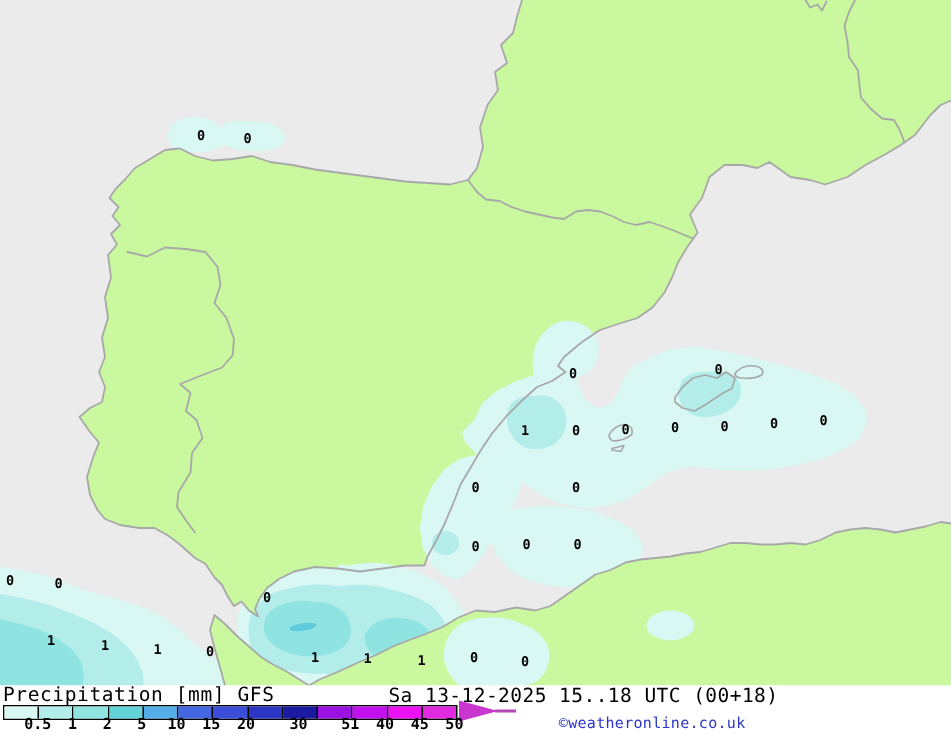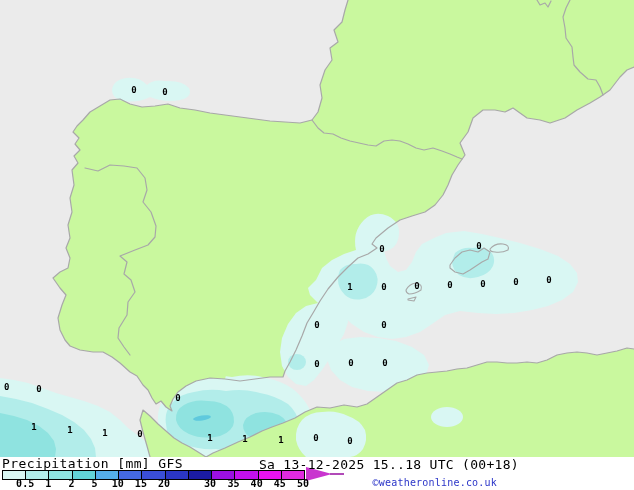--- a/index.html
+++ b/index.html
@@ -167,22 +167,22 @@
     <div id="scale-labels">
         <span class="first" style="left: 3px;">0.1</span>
         <span style="left: 25.15px;">0.5</span>
         <span style="left: 48.3px;">1</span>
         <span style="left: 71.45px;">2</span>
         <span style="left: 94.6px;">5</span>
         <span style="left: 117.75px; text-align: center;">10</span>
         <span style="left: 140.9px;">15</span>
         <span style="left: 164.05px;">20</span>
         <span style="left: 187.2px; margin-top: 31px;">25</span>
-        <span style="left: 210px;">30</span>
-        <span style="left: 233.5px;">35</span>
+        <span style="left: 199px;">30</span>
+        <span style="left: 233.5px;">51</span>
         <span style="left: 256.65px;">40</span>
         <span style="left: 279.8px;">45</span>
         <span style="left: 302.95px;">50</span>
       </div>
     <div id="timestamp">Sa 13-12-2025 15..18 UTC (00+18)</div>
     <div id="copyright" style="color: rgb(43, 53, 200);">©weatheronline.co.uk</div>
   </div>
 </div>
 
 </body></html>

